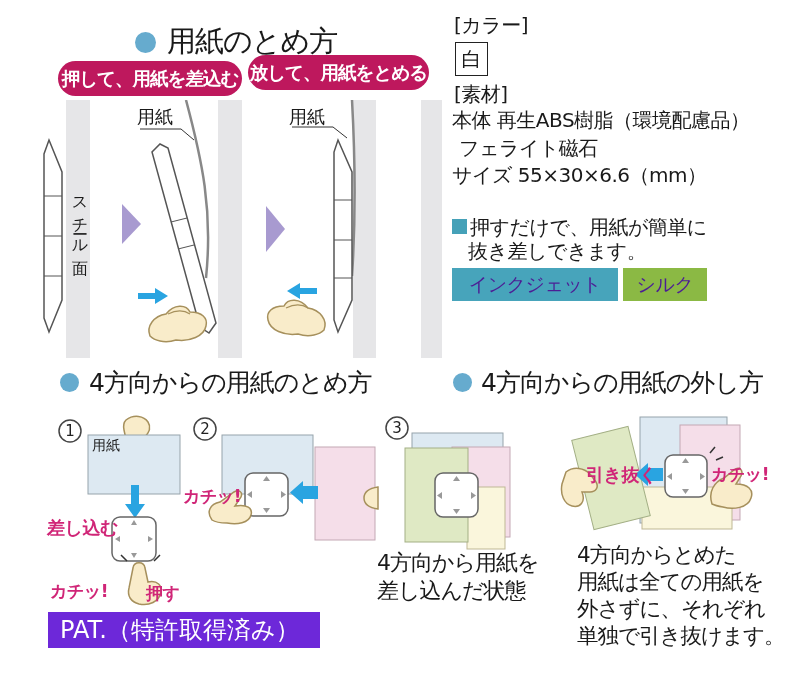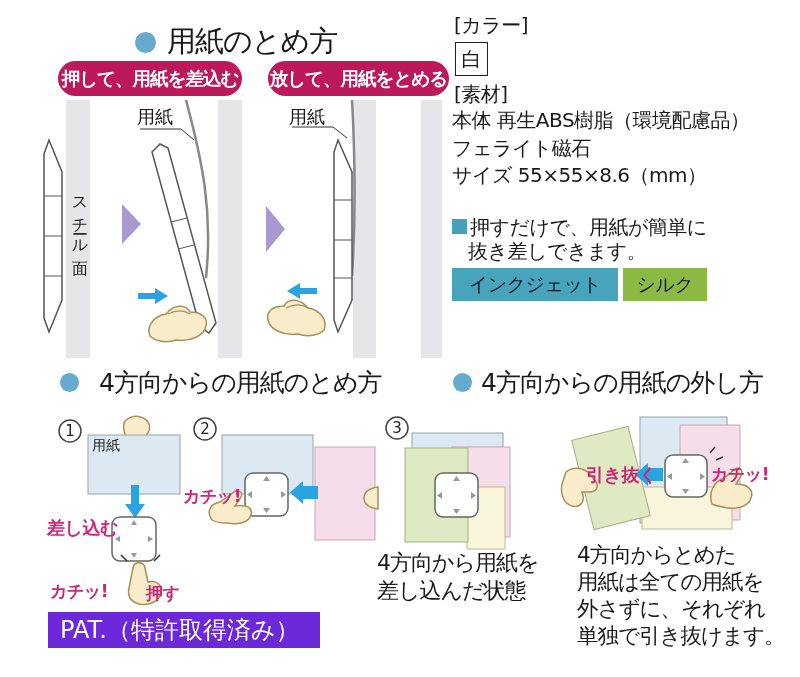--- a/index.html
+++ b/index.html
@@ -16,21 +16,21 @@
     background:#be185d;color:#fff;border-radius:18px;height:35px;
     display:flex;align-items:center;justify-content:center;
     font-size:18.5px;font-weight:bold;letter-spacing:-1px;white-space:nowrap;
   }
   .spec-line{font-size:20px;line-height:24px;white-space:nowrap;letter-spacing:-0.5px;}
   .color-box{
     width:31px;height:32px;border:1.5px solid #222;display:flex;
     align-items:center;justify-content:center;font-size:20px;
   }
   .tag{
-    color:#0f172a;font-size:19px;height:33px;display:flex;align-items:center;
+    color:#4c1d95;font-size:19px;height:33px;display:flex;align-items:center;
     justify-content:center;white-space:nowrap;letter-spacing:-0.5px;
   }
   .teal-sq{width:15px;height:15px;background:#45a1b8;display:inline-block;margin:4px 3px 0 0;flex:none;}
   .action-text{color:#d02577;font-weight:bold;white-space:nowrap;letter-spacing:-0.5px;margin-top:19px;}
   .ill-label{font-size:18px;letter-spacing:0px;white-space:nowrap;}
   .caption{font-size:22px;line-height:28px;letter-spacing:-1px;white-space:nowrap;}
   .vertical{writing-mode:vertical-rl;text-orientation:upright;font-size:16px;letter-spacing:2px;}
   .pat-banner{
     background:#6d28d9;color:#fff;font-size:24px;letter-spacing:0px;
     display:flex;align-items:center;white-space:nowrap;padding-left:12px;
@@ -39,21 +39,21 @@
 </style>
 </head>
 <body>
 
 <div class="abs" style="left:135px;top:22px;">
   <span class="bullet" style="width:21px;height:21px;vertical-align:-2px;"></span>
   <span class="h-title" style="margin-left:6px;">用紙のとめ方</span>
 </div>
 
 <div class="abs pill" style="left:58px;top:61px;width:184px;">押して、用紙を差込む</div>
-<div class="abs pill" style="left:248px;top:61px;width:181px;margin-left:20px;">放して、用紙をとめる</div>
+<div class="abs pill" style="left:248px;top:55px;width:181px;">放して、用紙をとめる</div>
 
 <svg class="abs" style="left:0;top:100px;" width="450" height="260" viewBox="0 0 450 260">
 
   <rect x="66" y="0" width="24" height="258" fill="#e6e6e8"></rect>
   <rect x="218" y="0" width="24" height="258" fill="#e6e6e8"></rect>
   <rect x="353" y="0" width="23" height="258" fill="#e6e6e8"></rect>
   <rect x="421" y="0" width="21" height="258" fill="#e6e6e8"></rect>
 
   <g>
     <path d="M49,40 L62,72 L62,200 L49,232 L44,218 L44,54 Z" fill="#fff" stroke="#555" stroke-width="1.5"></path>
@@ -87,34 +87,34 @@
 
 <div class="abs ill-label" style="left:137px;top:105px;">用紙</div>
 <div class="abs ill-label" style="left:289px;top:105px;">用紙</div>
 <div class="abs vertical" style="left:69px;top:186px;height:110px;">スチール面</div>
 
 <div class="abs" style="left:452px;top:0;width:348px;height:310px;">
   <div class="abs spec-line" style="left:2px;top:13px;">[カラー]</div>
   <div class="abs color-box" style="left:3px;top:42px;">白</div>
   <div class="abs spec-line" style="left:2px;top:82px;">[素材]</div>
   <div class="abs spec-line" style="left:0px;top:108px;">本体 再生ABS樹脂（環境配慮品）</div>
-  <div class="abs spec-line" style="left:0px;top:136px;">フェライト磁石</div>
-  <div class="abs spec-line" style="left:0px;top:163px;">サイズ 55×55×8.6（mm）</div>
+  <div class="abs spec-line" style="left:7px;top:136px;">フェライト磁石</div>
+  <div class="abs spec-line" style="left:0px;top:163px;">サイズ 55×30×6.6（mm）</div>
   <div class="abs" style="left:0px;top:215px;display:flex;">
     <span class="teal-sq"></span>
     <span class="spec-line">押すだけで、用紙が簡単に</span>
   </div>
   <div class="abs spec-line" style="left:16px;top:241px;font-family:Liberation Mono, monospace;">抜き差しできます。</div>
   <div class="abs tag" style="left:0px;top:268px;width:166px;background:#47a4bb;">インクジェット</div>
   <div class="abs tag" style="left:171px;top:268px;width:84px;background:#8bb944;">シルク</div>
 </div>
 
 <div class="abs" style="left:60px;top:366px;">
   <span class="bullet" style="width:19px;height:19px;vertical-align:-1px;"></span>
-  <span class="h-sub" style="margin-left:15px;">4方向からの用紙のとめ方</span>
+  <span class="h-sub" style="margin-left:5px;">4方向からの用紙のとめ方</span>
 </div>
 <div class="abs" style="left:453px;top:366px;text-align:right;">
   <span class="bullet" style="width:19px;height:19px;vertical-align:-1px;"></span>
   <span class="h-sub" style="margin-left:4px;">4方向からの用紙の外し方</span>
 </div>
 
 <svg class="abs" style="left:30px;top:408px;" width="545" height="212" viewBox="0 0 545 212">
 
   <circle cx="40" cy="23" r="11" fill="#fff" stroke="#444" stroke-width="1.5"></circle>
   <text x="40" y="28" font-size="15" text-anchor="middle" fill="#222">1</text>

